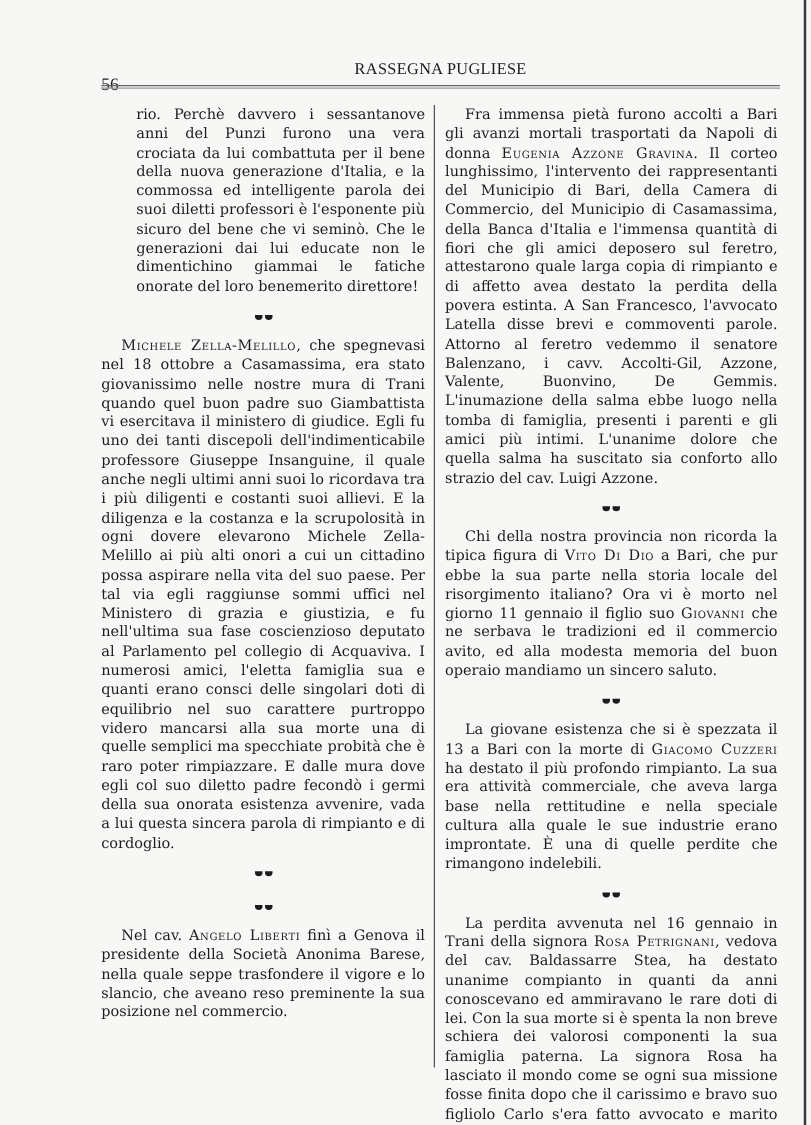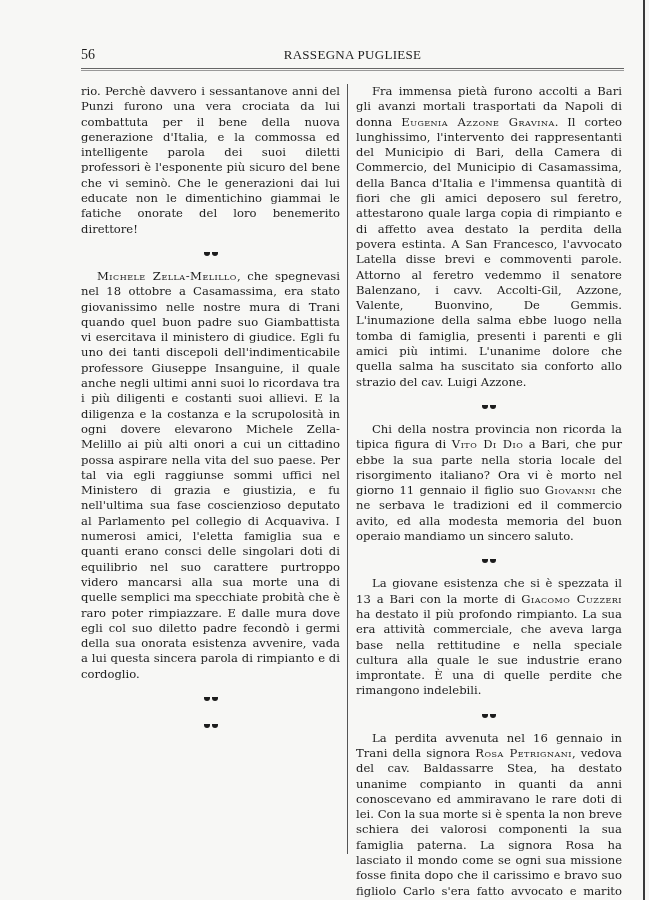--- a/index.html
+++ b/index.html
@@ -11,21 +11,21 @@
     position: relative;
   }
   .edge {
     position: absolute; left: 643px; top: 0; width: 2px; height: 900px;
     background: #3a3a3a;
   }
   .header {
     position: absolute; left: 81px; top: 47px; width: 543px; height: 20px;
   }
   .page-num {
-    position: absolute; left: 0; top: 0;
+    position: absolute; left: 0; top: 14px;
     font-family: "Liberation Serif", serif; font-size: 14px;
   }
   .running-title {
     position: absolute; left: 0; right: 0; top: 0; text-align: center;
     font-family: "Liberation Serif", serif; font-size: 13px; letter-spacing: 0.3px;
   }
   .header-rule {
     position: absolute; left: 81px; top: 68px; width: 543px; height: 1px;
     border-top: 1px solid #666; border-bottom: 1px solid #999;
   }
@@ -34,21 +34,21 @@
     font-size: 11.6px; line-height: 15.3px;
     text-align: justify;
   }
   .col-left { left: 81px; width: 259px; }
   .col-right { left: 356px; width: 266px; }
   .col-rule {
     position: absolute; left: 347px; top: 84px; width: 1px; height: 770px;
     background: #555;
   }
   .col p { margin: 0; text-indent: 16px; hyphens: auto; }
-  .col p.cont { text-indent: 0; }
+  .col p.cont { text-indent: 0; margin-left: 28px; }
   .sc { font-variant: small-caps; letter-spacing: 0.5px; }
   .orn {
     text-align: center; height: 22px; line-height: 22px; margin: 5px 0 5px 0;
   }
   .orn span {
     display: inline-block; width: 14px; height: 5px; position: relative;
   }
   .orn span::before, .orn span::after {
     content: ""; position: absolute; top: 0; width: 6px; height: 4px;
     background: #1c1c1c; border-radius: 0 0 3px 3px;
@@ -66,20 +66,21 @@
   <div class="running-title">RASSEGNA PUGLIESE</div>
 </div>
 <div class="header-rule"></div>
 
 <div class="col col-left">
   <p class="cont">rio. Perchè davvero i sessantanove anni del Punzi furono una vera crociata da lui combattuta per il bene della nuova generazione d'Italia, e la commossa ed intelligente parola dei suoi diletti professori è l'esponente più sicuro del bene che vi seminò. Che le generazioni dai lui educate non le dimentichino giammai le fatiche onorate del loro benemerito direttore!</p>
   <div class="orn"><span></span></div>
   <p><span class="sc">Michele Zella-Melillo</span><span>, che spegnevasi nel 18 ottobre a Casamassima, era stato giovanissimo nelle nostre mura di Trani quando quel buon padre suo Giambattista vi esercitava il ministero di giudice. Egli fu uno dei tanti discepoli dell'indimenticabile professore Giuseppe Insanguine, il quale anche negli ultimi anni suoi lo ricordava tra i più diligenti e costanti suoi allievi. E la diligenza e la costanza e la scrupolosità in ogni dovere elevarono Michele Zella-Melillo ai più alti onori a cui un cittadino possa aspirare nella vita del suo paese. Per tal via egli raggiunse sommi uffici nel Ministero di grazia e giustizia, e fu nell'ultima sua fase coscienzioso deputato al Parlamento pel collegio di Acquaviva. I numerosi amici, l'eletta famiglia sua e quanti erano consci delle singolari doti di equilibrio nel suo carattere purtroppo videro mancarsi alla sua morte una di quelle semplici ma specchiate probità che è raro poter rimpiazzare. E dalle mura dove egli col suo diletto padre fecondò i germi della sua onorata esistenza avvenire, vada a lui questa sincera parola di rimpianto e di cordoglio.</span></p>
   <div class="orn"><span></span></div>
   <div class="orn"><span></span></div>
+  <p><span>Nel cav. </span><span class="sc">Angelo Liberti</span><span> finì a Genova il presidente della Società Anonima Barese, nella quale seppe trasfondere il vigore e lo slancio, che aveano reso preminente la sua posizione nel commercio.</span></p>
 
 </div>
 
 <div class="col-rule"></div>
 
 <div class="col col-right">
   <p><span>Fra immensa pietà furono accolti a Bari gli avanzi mortali trasportati da Napoli di donna </span><span class="sc">Eugenia Azzone Gravina</span><span>. Il corteo lunghissimo, l'intervento dei rappresentanti del Municipio di Bari, della Camera di Commercio, del Municipio di Casamassima, della Banca d'Italia e l'immensa quantità di fiori che gli amici deposero sul feretro, attestarono quale larga copia di rimpianto e di affetto avea destato la perdita della povera estinta. A San Francesco, l'avvocato Latella disse brevi e commoventi parole. Attorno al feretro vedemmo il senatore Balenzano, i cavv. Accolti-Gil, Azzone, Valente, Buonvino, De Gemmis. L'inumazione della salma ebbe luogo nella tomba di famiglia, presenti i parenti e gli amici più intimi. L'unanime dolore che quella salma ha suscitato sia conforto allo strazio del cav. Luigi Azzone.</span></p>
   <div class="orn"><span></span></div>
   <p><span>Chi della nostra provincia non ricorda la tipica figura di </span><span class="sc">Vito Di Dio</span><span> a Bari, che pur ebbe la sua parte nella storia locale del risorgimento italiano? Ora vi è morto nel giorno 11 gennaio il figlio suo </span><span class="sc">Giovanni</span><span> che ne serbava le tradizioni ed il commercio avito, ed alla modesta memoria del buon operaio mandiamo un sincero saluto.</span></p>
   <div class="orn"><span></span></div>

